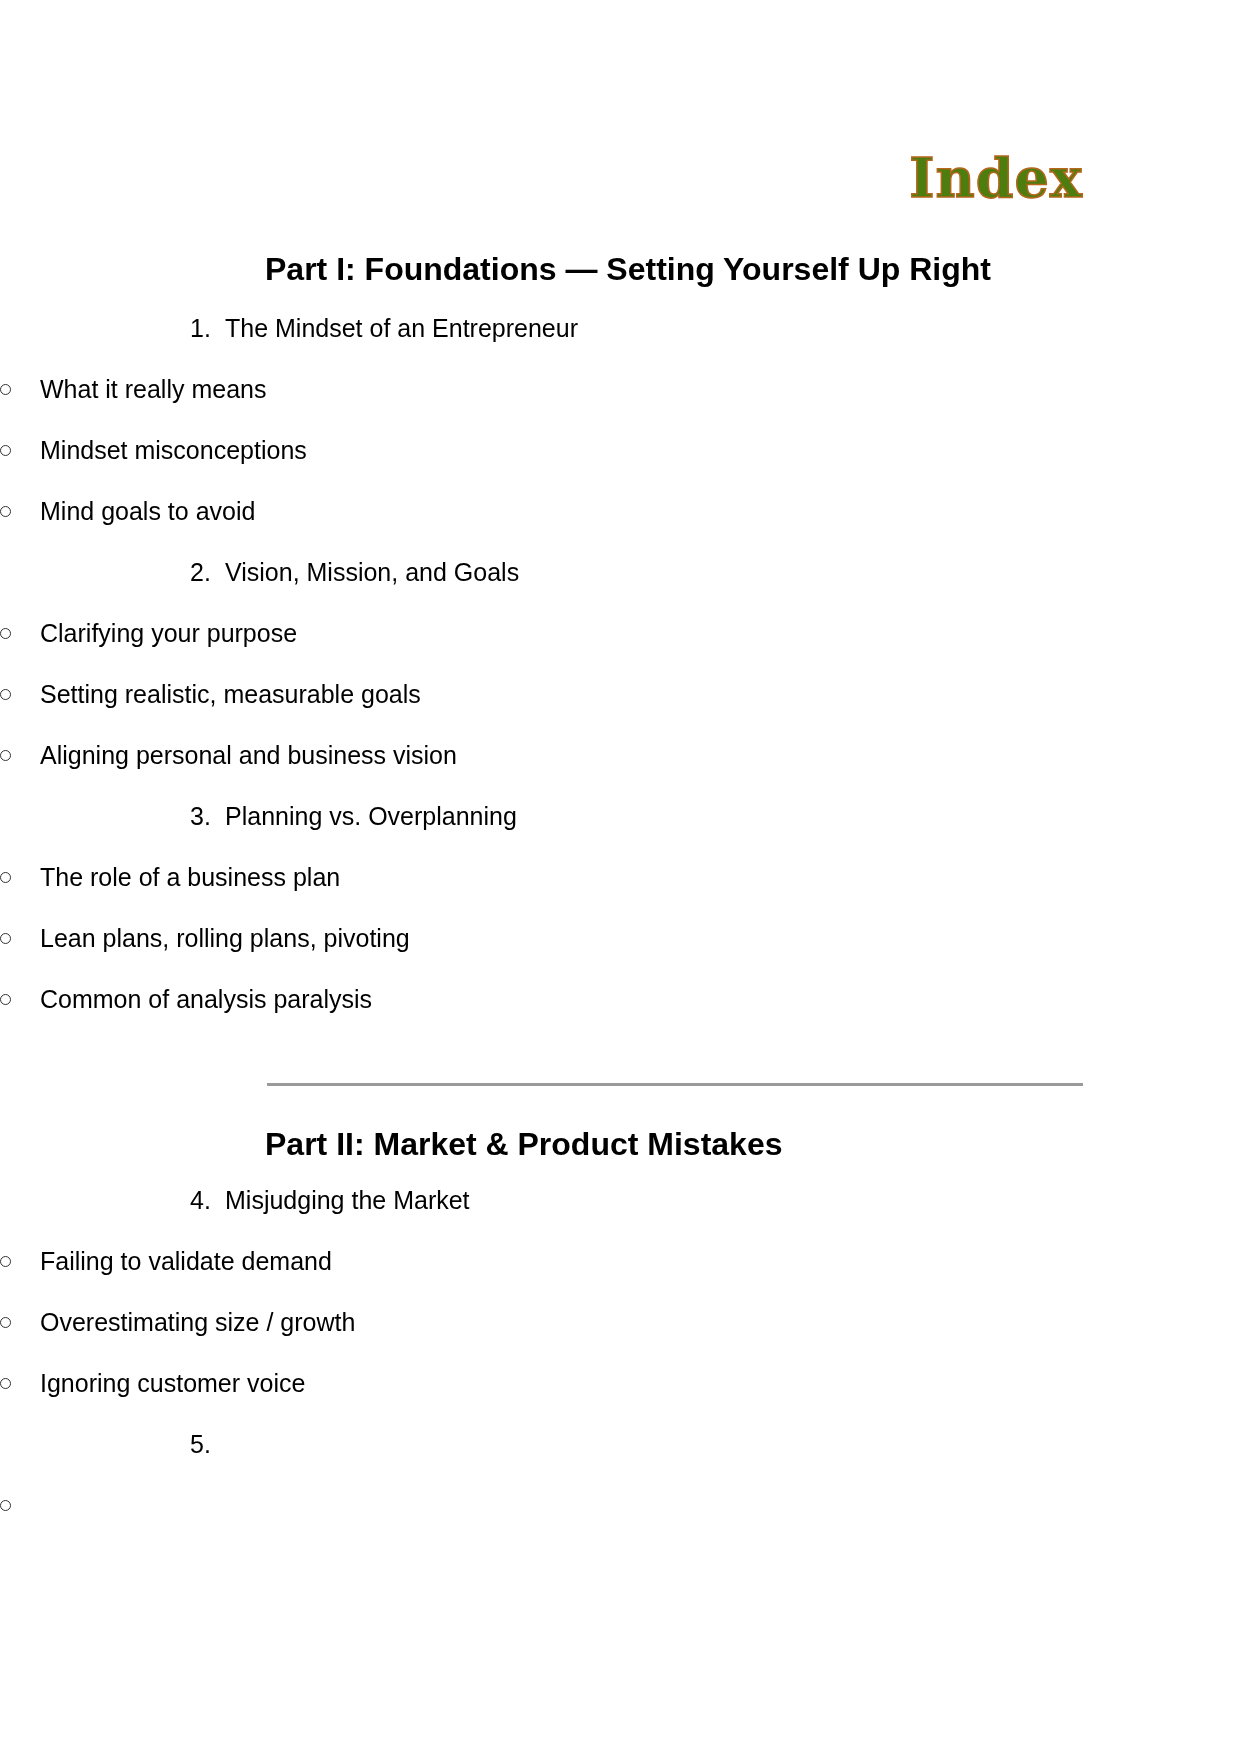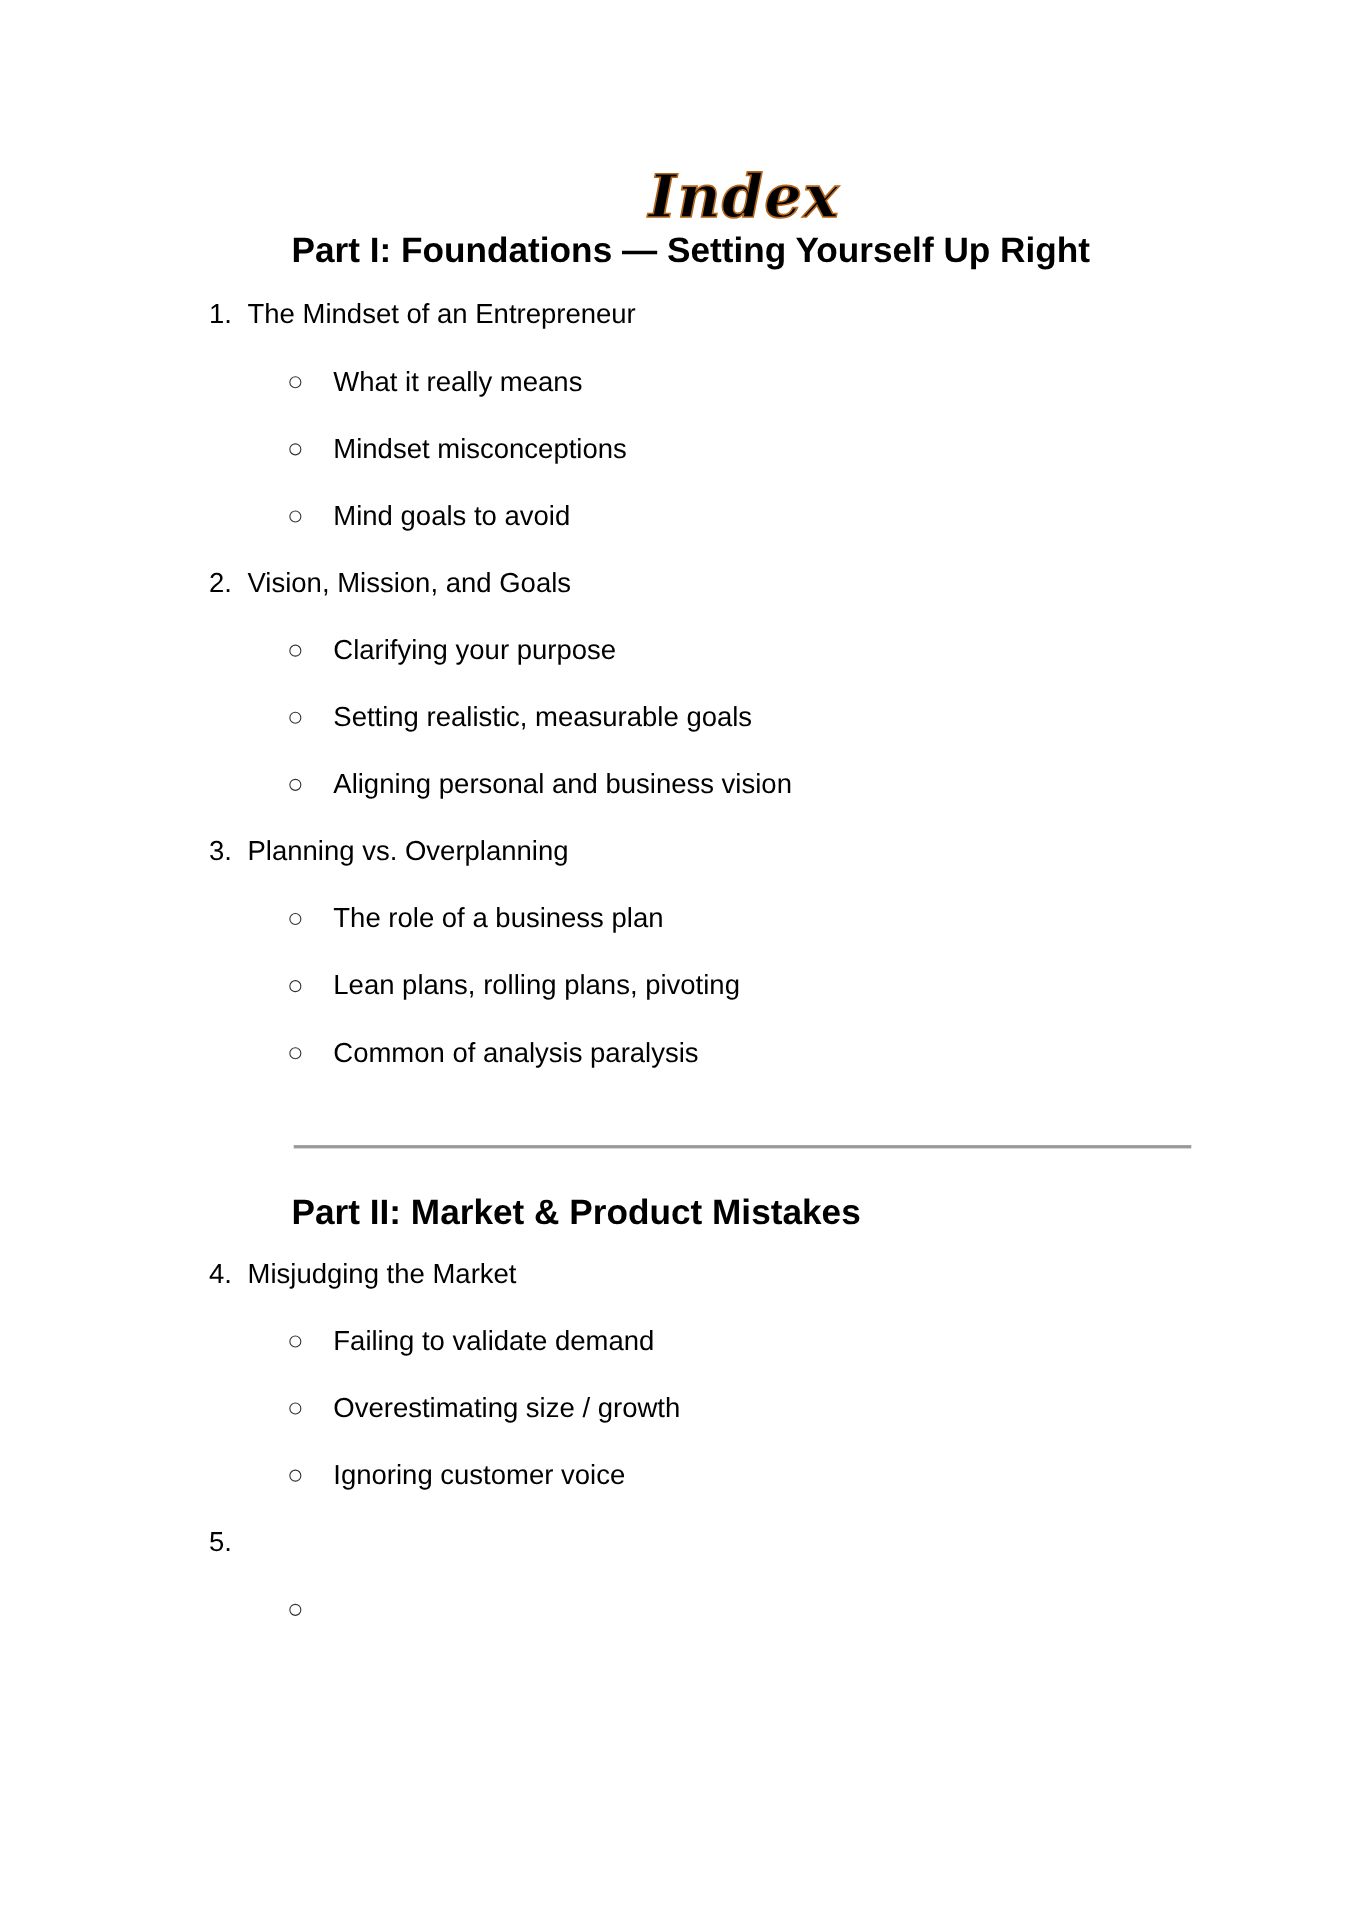--- a/index.html
+++ b/index.html
@@ -16,50 +16,49 @@
     width: 1242px;
     height: 1755px;
     background: #ffffff;
   }
   .doc-title {
     margin-top: 148px;
     margin-left: 270px;
     width: 813px;
     height: 60px;
     line-height: 60px;
-    text-align: center;
+    text-align: right;
     font-family: "DejaVu Serif", serif;
-    font-style: italic;
     font-weight: bold;
     font-size: 54px;
     letter-spacing: 1px;
-    color: #000000;
+    color: #4d7c0f;
     -webkit-text-stroke: 1.5px #b5671c;
   }
   .part-heading {
     margin-left: 265px;
     font-size: 32px;
     line-height: 38px;
     font-weight: bold;
     color: #000000;
   }
-  .part-heading.first { }
+  .part-heading.first { margin-top: 42px; }
   .part-heading.second { margin-top: 39px; }
   .toc-list { width: 1100px; }
   .toc-list.first  { margin-top: 10px; }
   .toc-list.second { margin-top: 7px; }
   .row {
     height: 61px;
     display: flex;
     align-items: center;
     font-size: 25px;
     color: #000000;
   }
   .row.num-row { padding-left: 190px; }
-  .row.sub-row { padding-left: 263px; }
+  .row.sub-row { }
   .num {
     display: inline-block;
     width: 35px;
     flex: 0 0 35px;
   }
   .circle-bullet {
     display: inline-block;
     width: 11px;
     height: 11px;
     flex: 0 0 11px;

